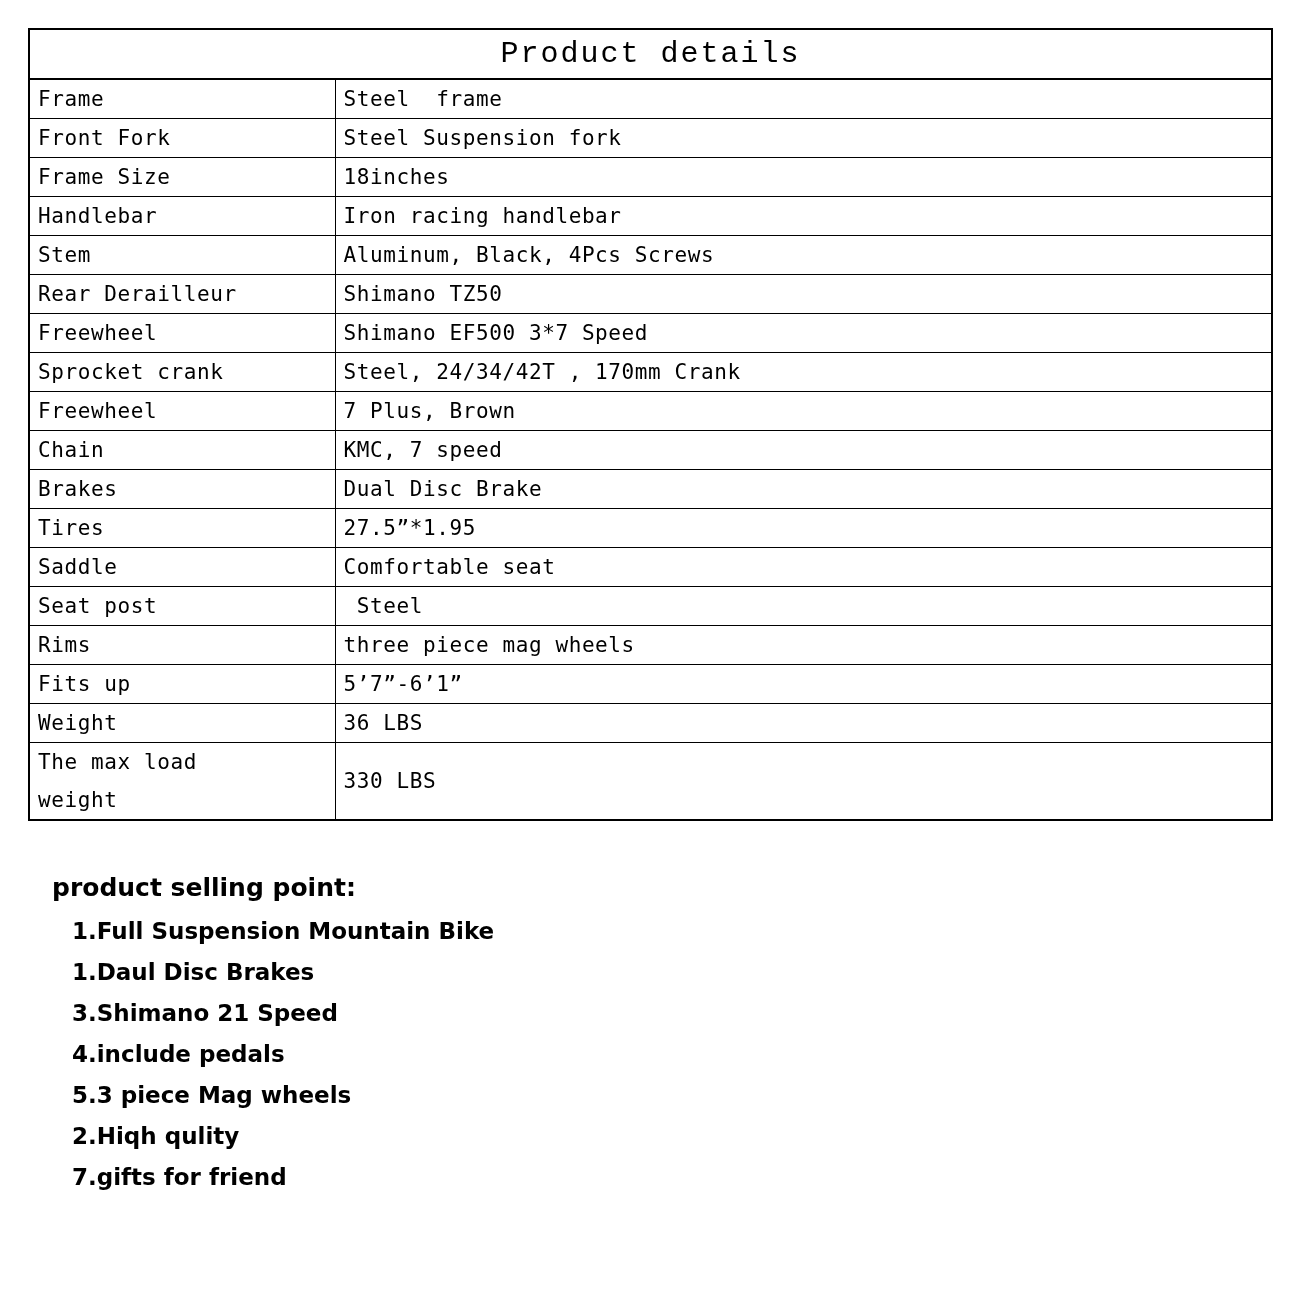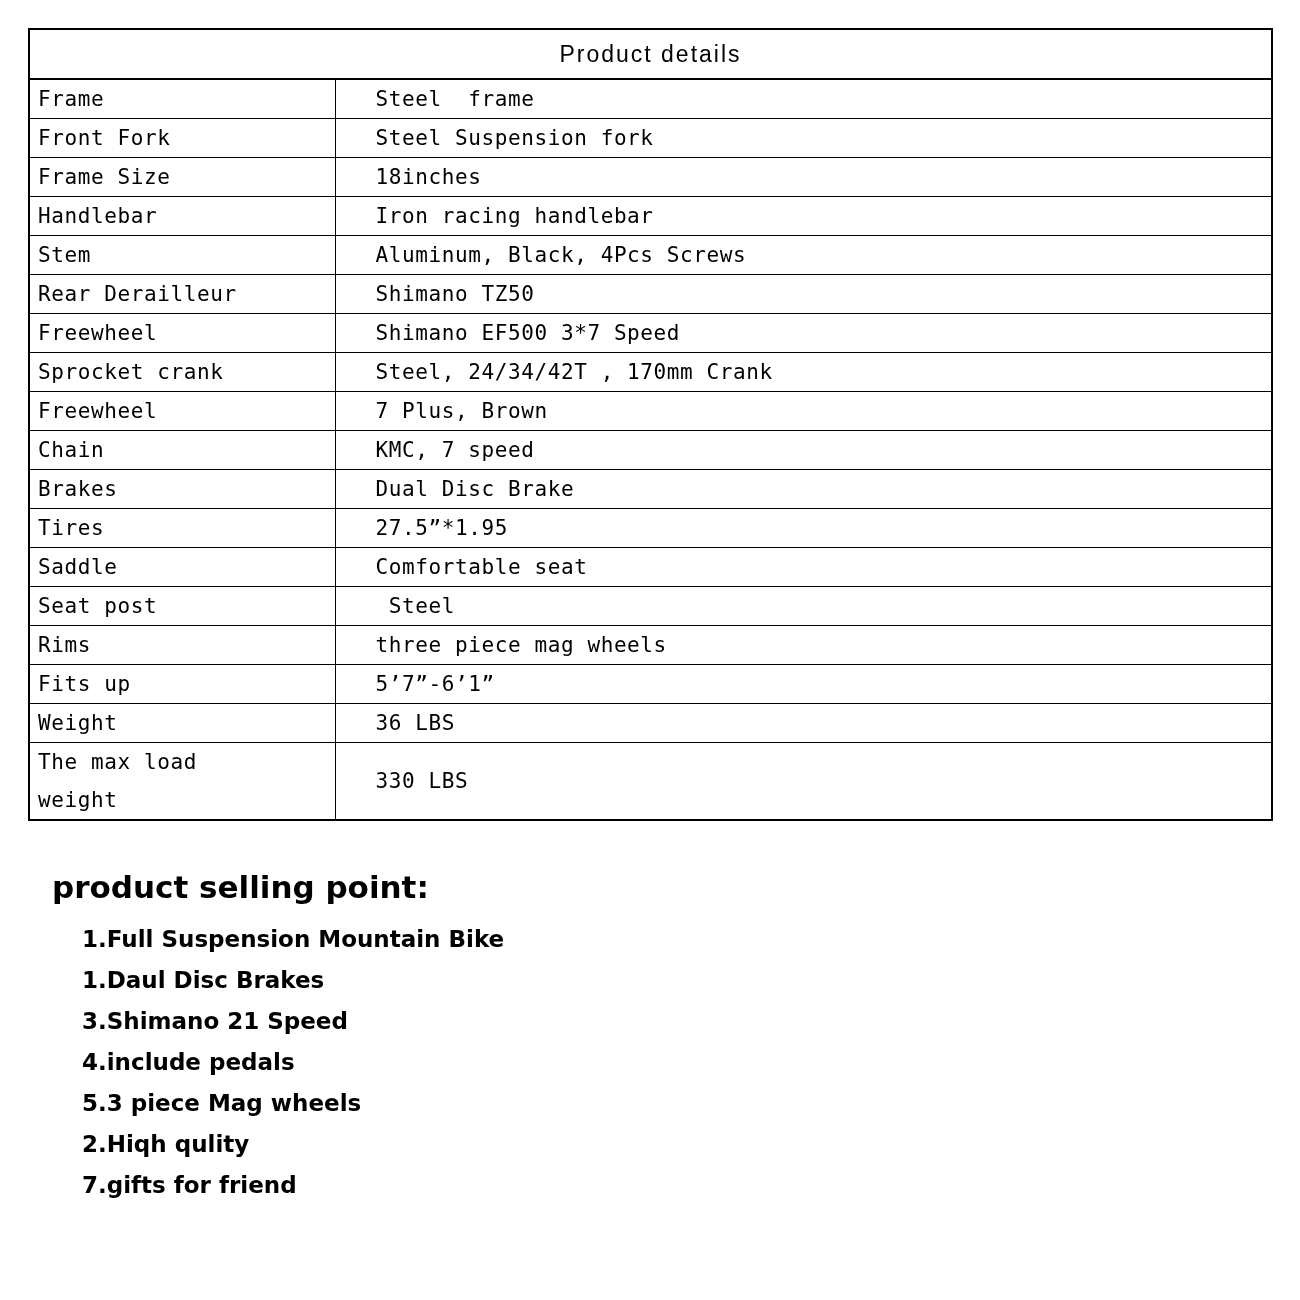--- a/index.html
+++ b/index.html
@@ -37,67 +37,67 @@
     vertical-align: middle;
   }
   table.spec-table col.col-label { width: 306px; }
 
   .title-cell {
     height: 48px;
     text-align: center;
     border-bottom: 2px solid #000 !important;
   }
   .title-text {
-    font-family: Liberation Sans, sans-serif;
-    font-size: 23px;
+    font-family: Liberation Mono, monospace;
+    font-size: 30px;
     line-height: 30px;
     letter-spacing: 2px;
     font-weight: 400;
     color: #000;
     display: inline-block;
   }
 
   .spec-row td { height: 38px; }
   .spec-label, .spec-value {
     font-family: "DejaVu Sans Mono", "Liberation Mono", monospace;
     font-size: 21px;
     line-height: 24px;
     letter-spacing: 0.6px;
     white-space: pre;
     display: block;
     color: #000;
   }
   .spec-label { padding-left: 8px; }
-  .spec-value { padding-left: 8px; margin-left: 32px; }
+  .spec-value { padding-left: 8px; }
 
   .row-tall td { height: 76px; }
   .row-tall .spec-label {
     white-space: pre-line;
     line-height: 38px;
   }
 
   
   .selling {
     position: absolute;
     left: 52px;
     top: 872px;
     width: 1200px;
   }
   .selling-heading {
     font-family: "DejaVu Sans", "Liberation Sans", sans-serif;
-    font-size: 31px;
+    font-size: 25px;
     font-weight: bold;
     line-height: 31px;
     color: #000;
     margin: 0 0 8px 0;
     letter-spacing: 0px;
   }
   ul.selling-list {
     list-style: none;
-    margin: 16px;
+    margin: 6px;
     padding: 0 0 0 14px;
   }
   ul.selling-list li {
     font-family: "DejaVu Sans", "Liberation Sans", sans-serif;
     font-size: 23px;
     font-weight: bold;
     line-height: 41px;
     color: #000;
     white-space: pre;
   }

